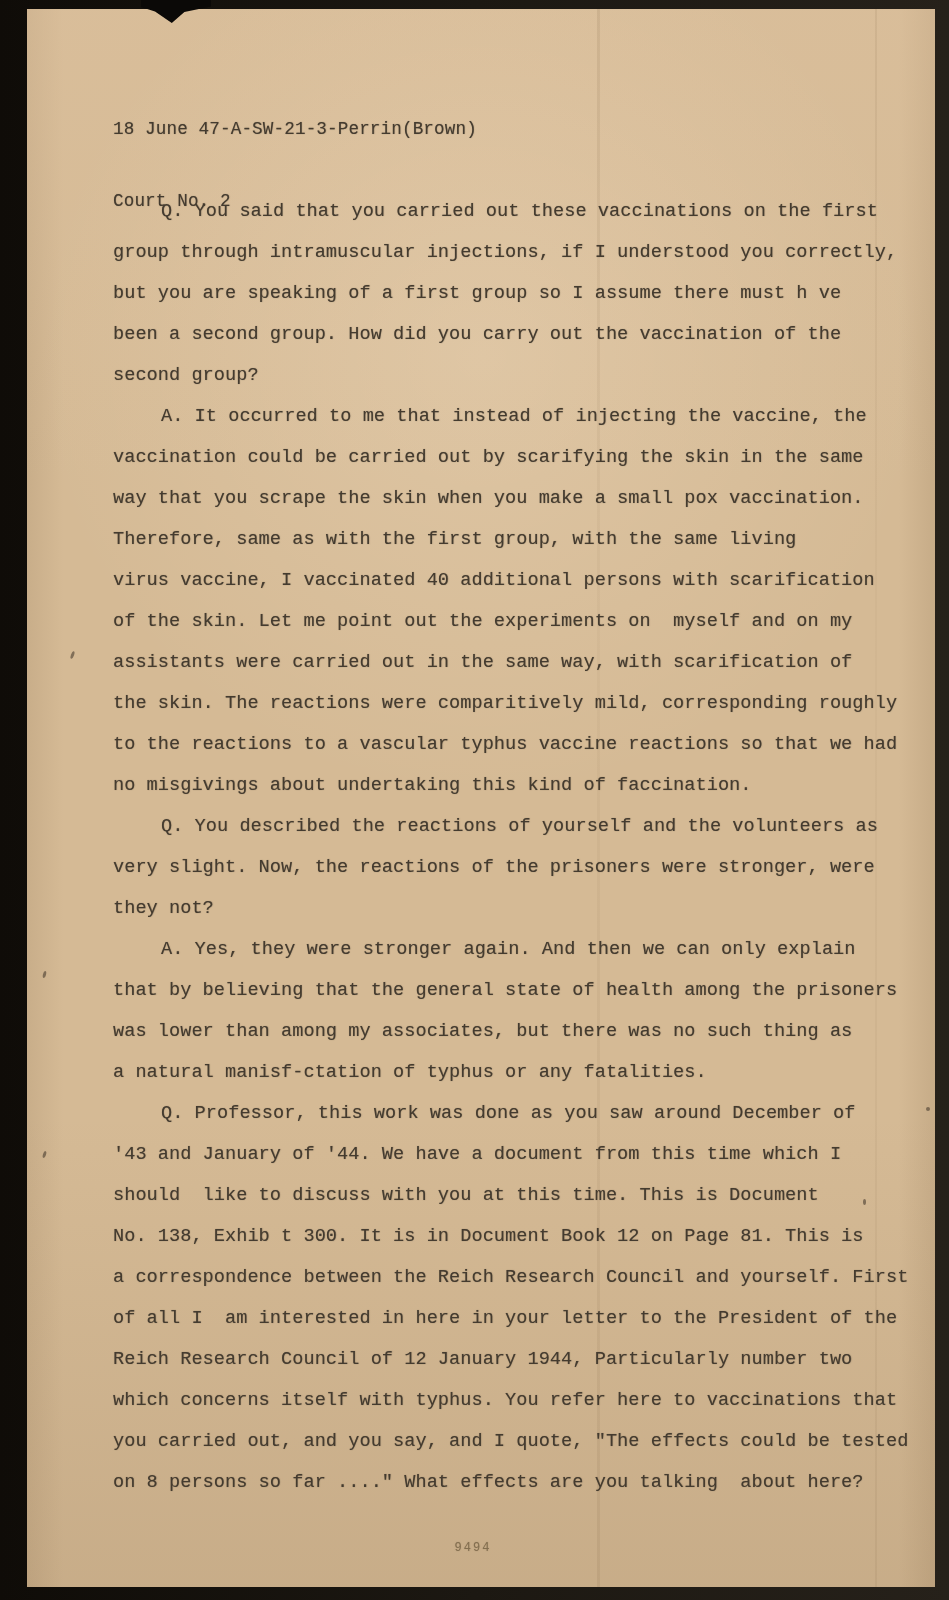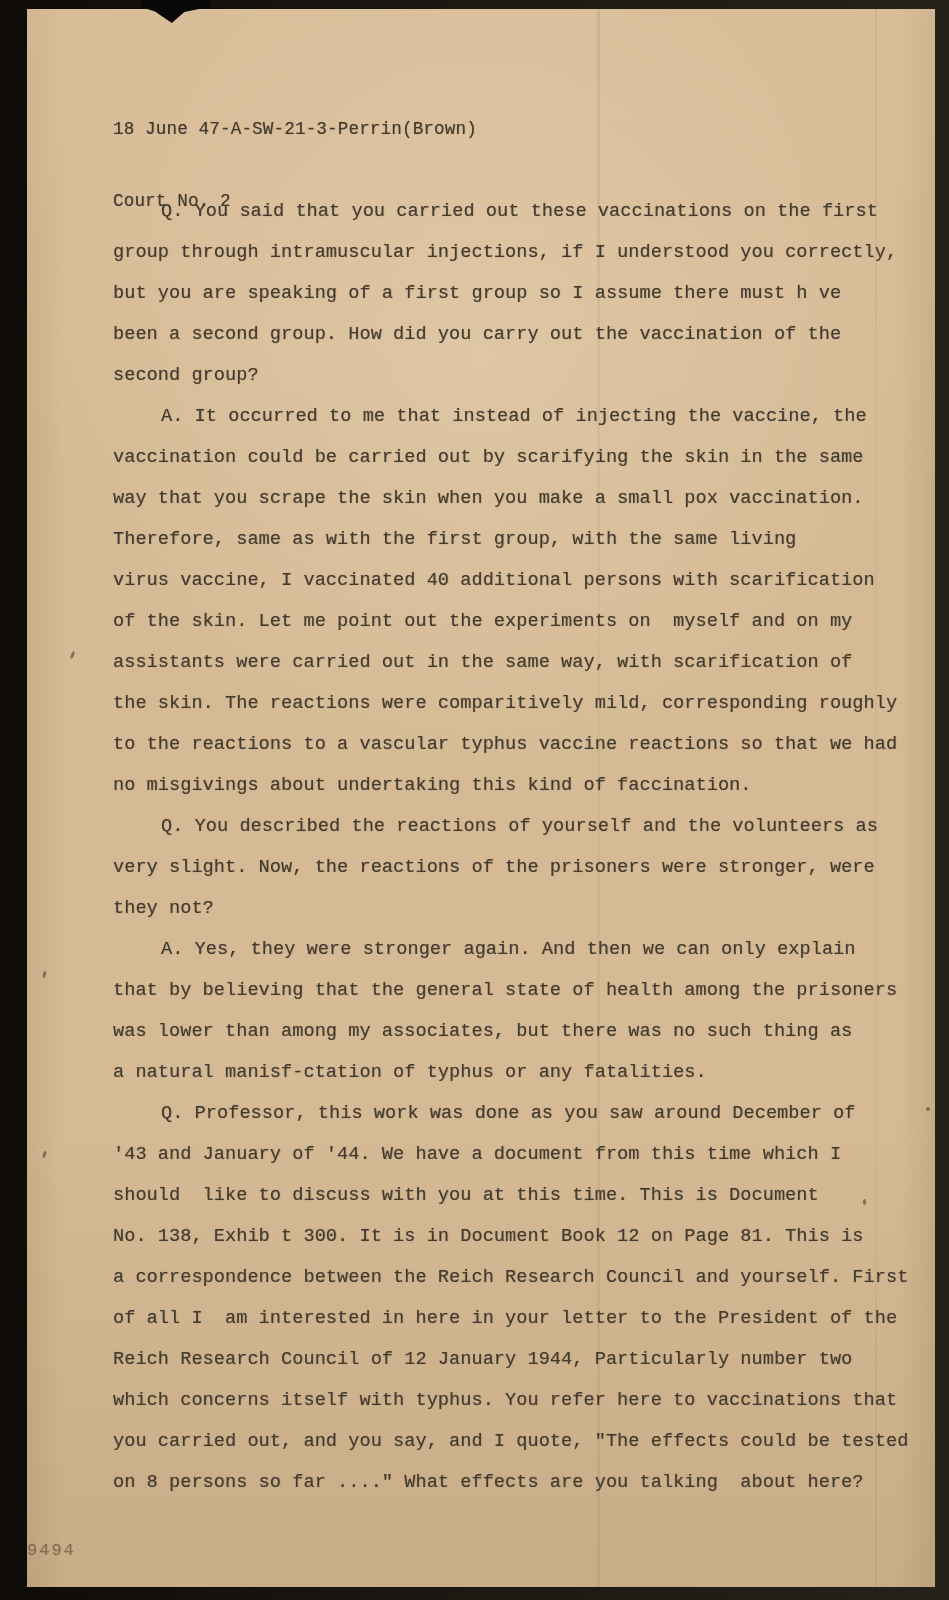--- a/index.html
+++ b/index.html
@@ -75,21 +75,22 @@
     height: 41px;
     line-height: 41px;
     letter-spacing: 0.1px;
   }
   .doc-body .line.indent { padding-left: 48px; }
   .page-number {
     position: absolute;
     left: 0;
     right: 16px;
     top: 1532px;
-    font-size: 17px;
+    text-align: center;
+    font-size: 12px;
     letter-spacing: 2px;
     color: rgba(124, 104, 74, 0.85);
     text-shadow: 0 0 1px rgba(124,104,74,0.5);
   }
   
   .speck { position: absolute; background: rgba(60,50,38,0.55); border-radius: 50%; }
   .s1 { left: 44px;  top: 642px;  width: 3px; height: 8px; transform: rotate(20deg); }
   .s2 { left: 16px;  top: 962px;  width: 3px; height: 7px; transform: rotate(15deg); }
   .s3 { left: 16px;  top: 1142px; width: 3px; height: 7px; transform: rotate(18deg); }
   .s4 { left: 899px; top: 1098px; width: 4px; height: 4px; }

